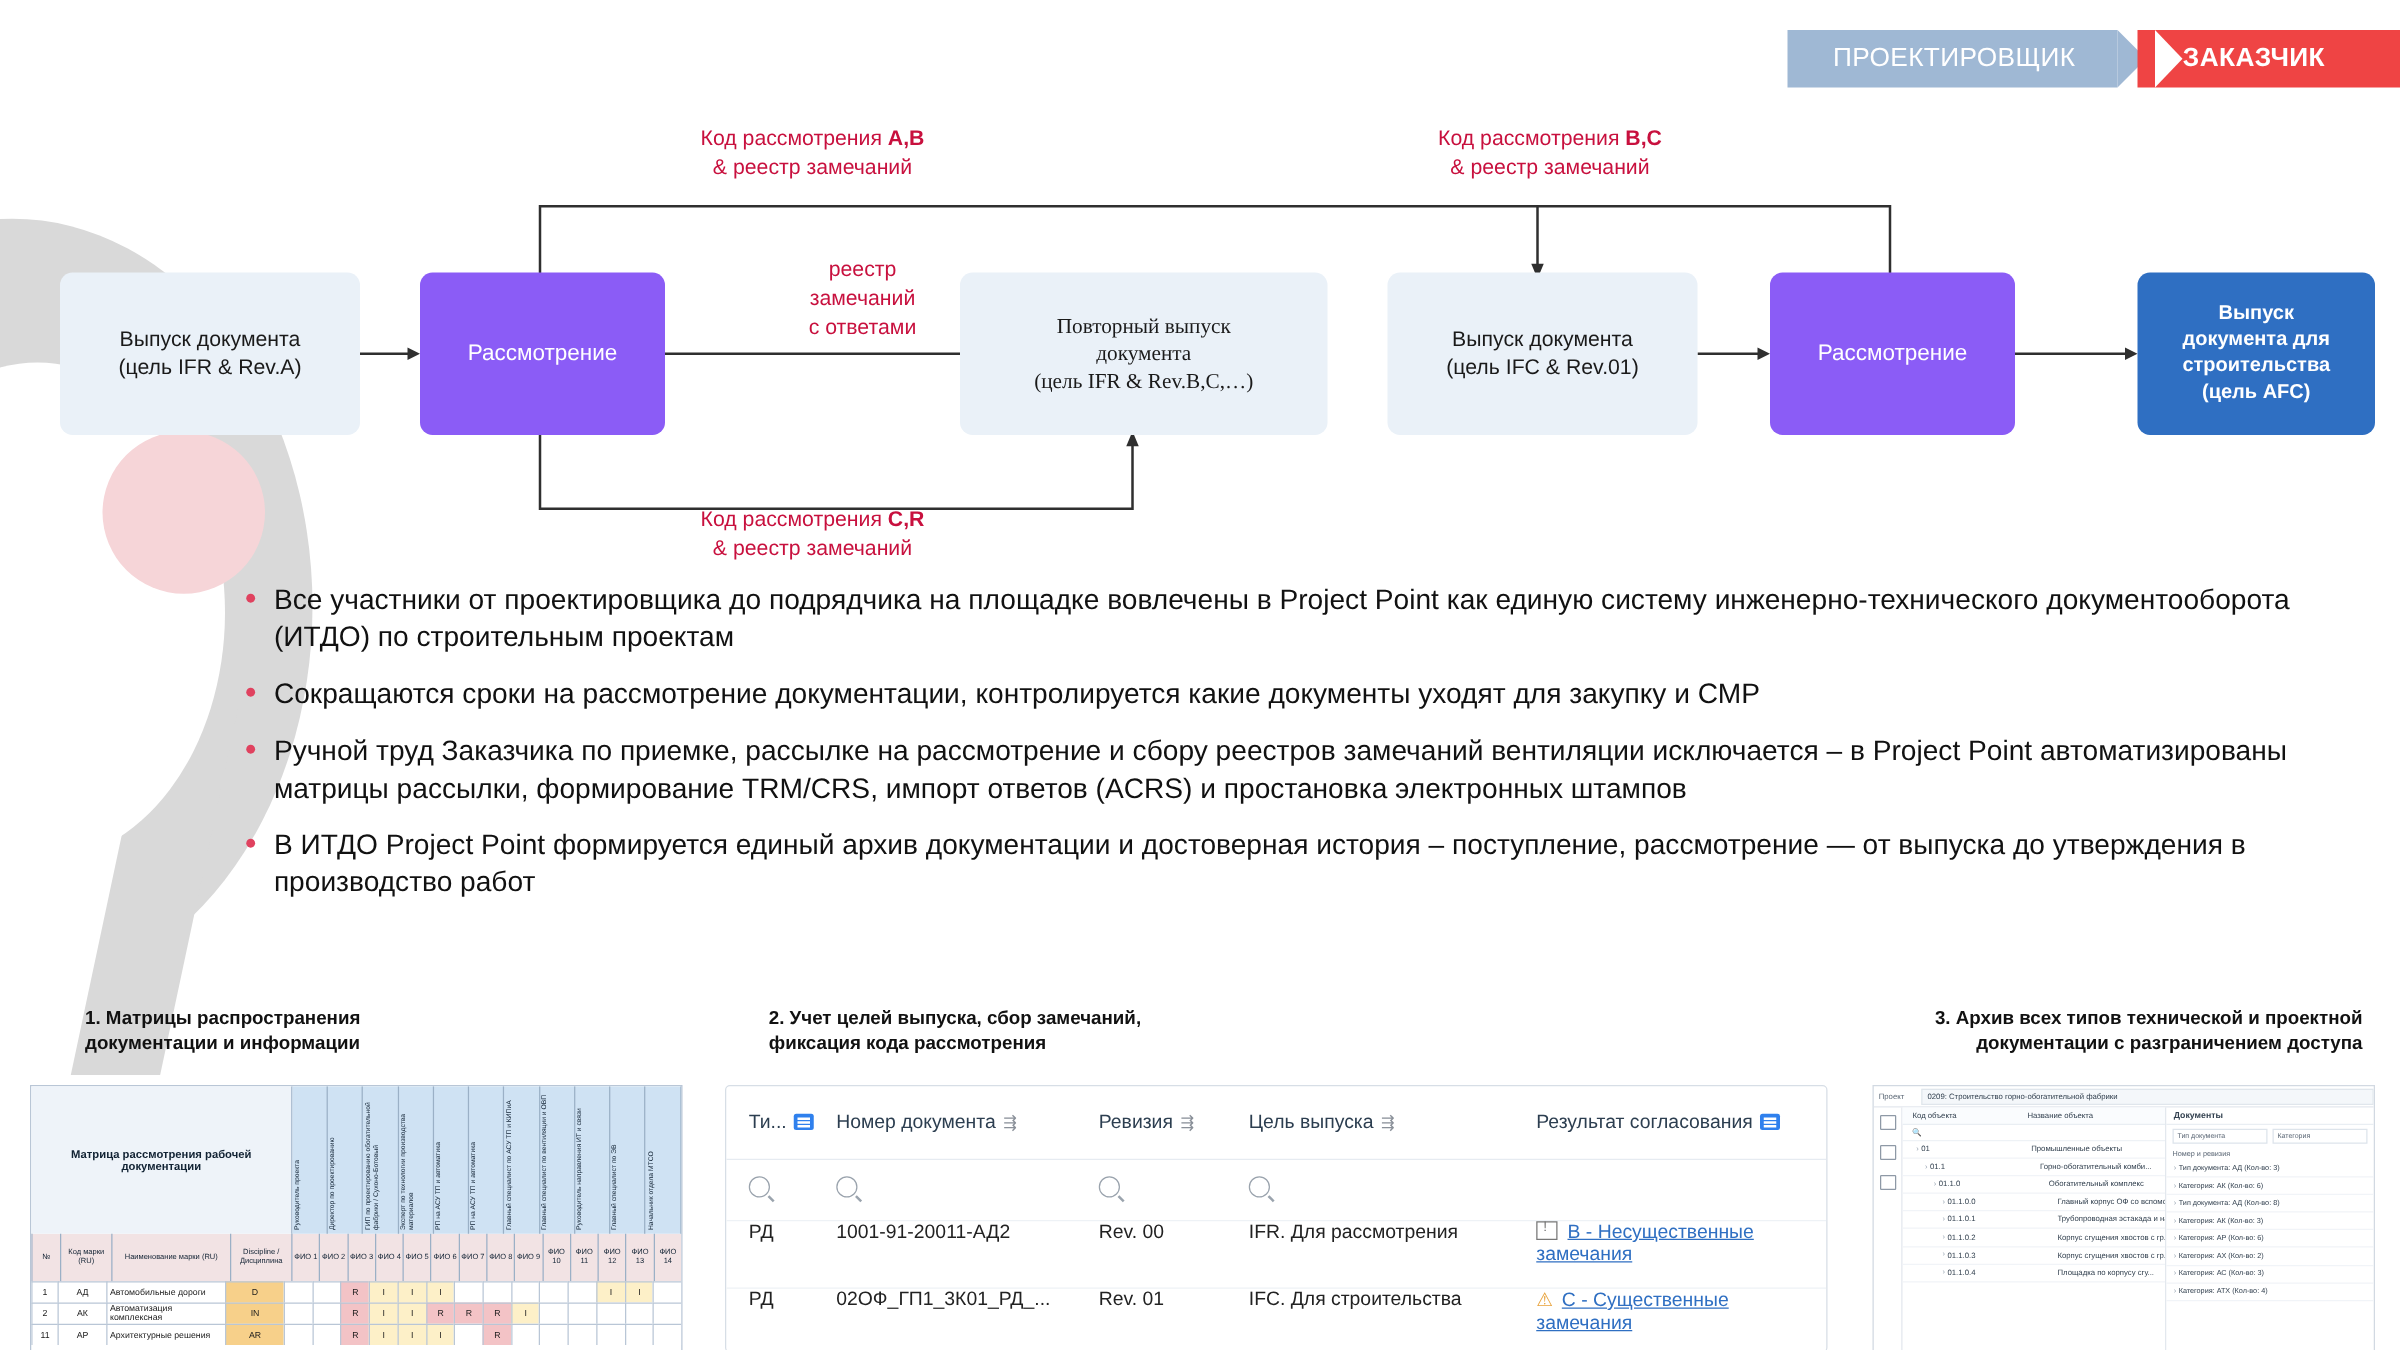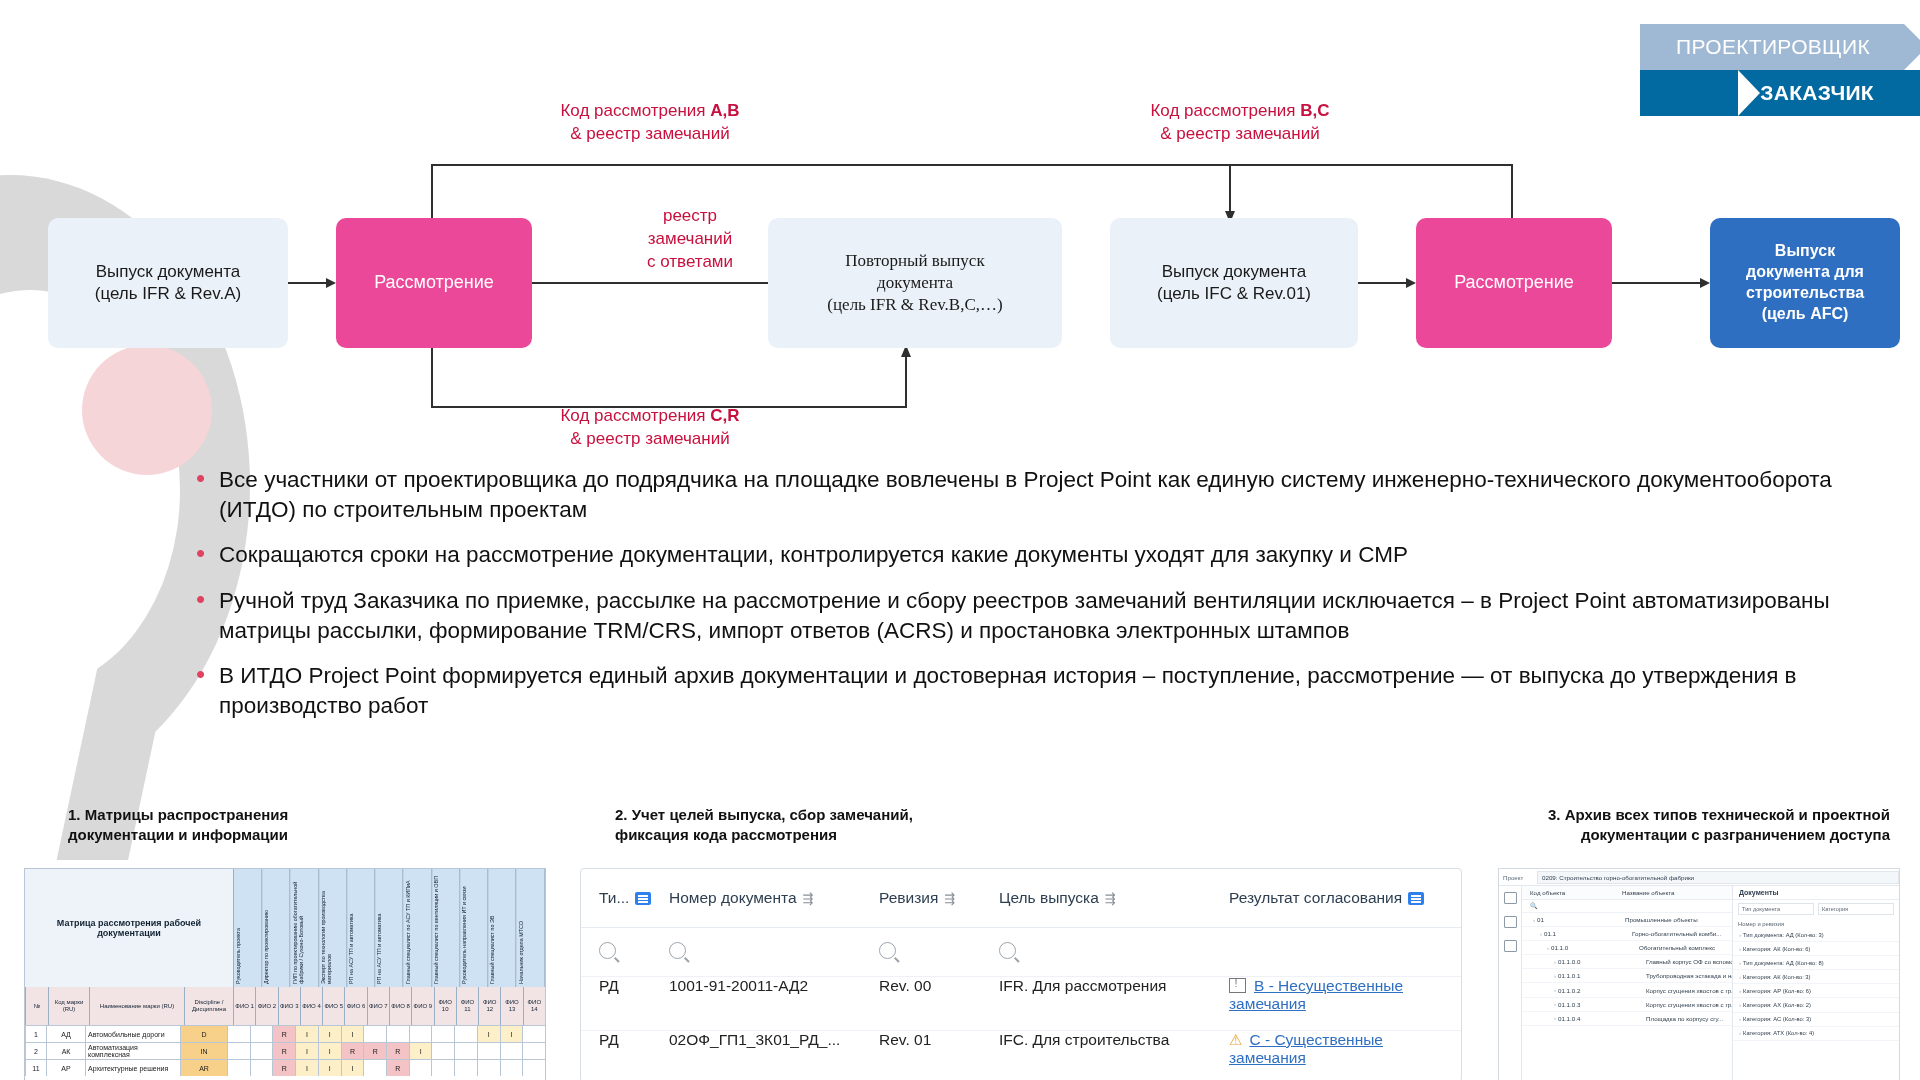--- a/index.html
+++ b/index.html
@@ -38,35 +38,35 @@
   }
   .bg-pink-circle{
     position:absolute;left:82px;top:345px;width:130px;height:130px;
     border-radius:50%;
     background:#f6d5d8;
     z-index:2;
   }
 
   
   .ribbon{
-    position:absolute;top:24px;right:0;display:flex;align-items:stretch;z-index:5;flex-direction:column;
+    position:absolute;top:24px;right:0;display:flex;align-items:stretch;z-index:5;
   }
   .ribbon-seg{
     position:relative;height:46px;display:flex;align-items:center;
     font-size:21px;letter-spacing:.3px;
     padding:0 34px 0 36px;
     color:#ffffff;
   }
   .ribbon-designer{ background:#9fb8d4; margin-right:16px; }
   .ribbon-designer:after{
     content:"";position:absolute;right:-23px;top:0;width:0;height:0;
     border-top:23px solid transparent;border-bottom:23px solid transparent;
     border-left:23px solid #9fb8d4;
   }
-  .ribbon-customer{ background:#0369a1;font-weight:bold;padding-right:46px;justify-content:flex-end; }
+  .ribbon-customer{ background:#ef4444;font-weight:bold;padding-right:60px;justify-content:flex-end; }
   .ribbon-customer:before{
     content:"";position:absolute;left:-0px;top:0;width:0;height:0;
     border-top:23px solid #ffffff;border-bottom:23px solid #ffffff;
     border-left:0px solid transparent;
   }
   .ribbon-customer:after{
     content:"";position:absolute;right:0;top:0;width:0;height:0;
   }
   .ribbon-arrow-left{
     position:relative;width:0;height:0;
@@ -75,21 +75,21 @@
     margin-left:-22px;z-index:6;
   }
 
   
   .flow{position:absolute;left:0;top:105px;width:1920px;height:340px;z-index:4;}
   .node{
     position:absolute;border-radius:10px;display:flex;align-items:center;justify-content:center;
     text-align:center;line-height:1.3;
   }
   .node-light{ background:#eaf1f8; color:#1a1a1a; font-size:17px;}
-  .node-blue{ background:#ec4899; color:#ffffff; font-size:18px;}
+  .node-blue{ background:#8b5cf6; color:#ffffff; font-size:18px;}
   .node-blue-bold{ background:#2f6fc2; color:#ffffff; font-size:16px; font-weight:bold;}
   .lbl{position:absolute;color:#c8103e;font-size:17px;line-height:1.35;text-align:center;font-weight:bold;}
   .lbl .thin{font-weight:normal;}
 
   
   .bullets{position:absolute;left:196px;top:465px;width:1700px;z-index:4;}
   .bullet{display:flex;margin-bottom:16px;}
   .bullet .dot{color:#e0425f;font-size:26px;line-height:26px;margin-right:14px;flex:0 0 auto;}
   .bullet .txt{font-size:22.5px;line-height:1.32;color:#111;}
 

